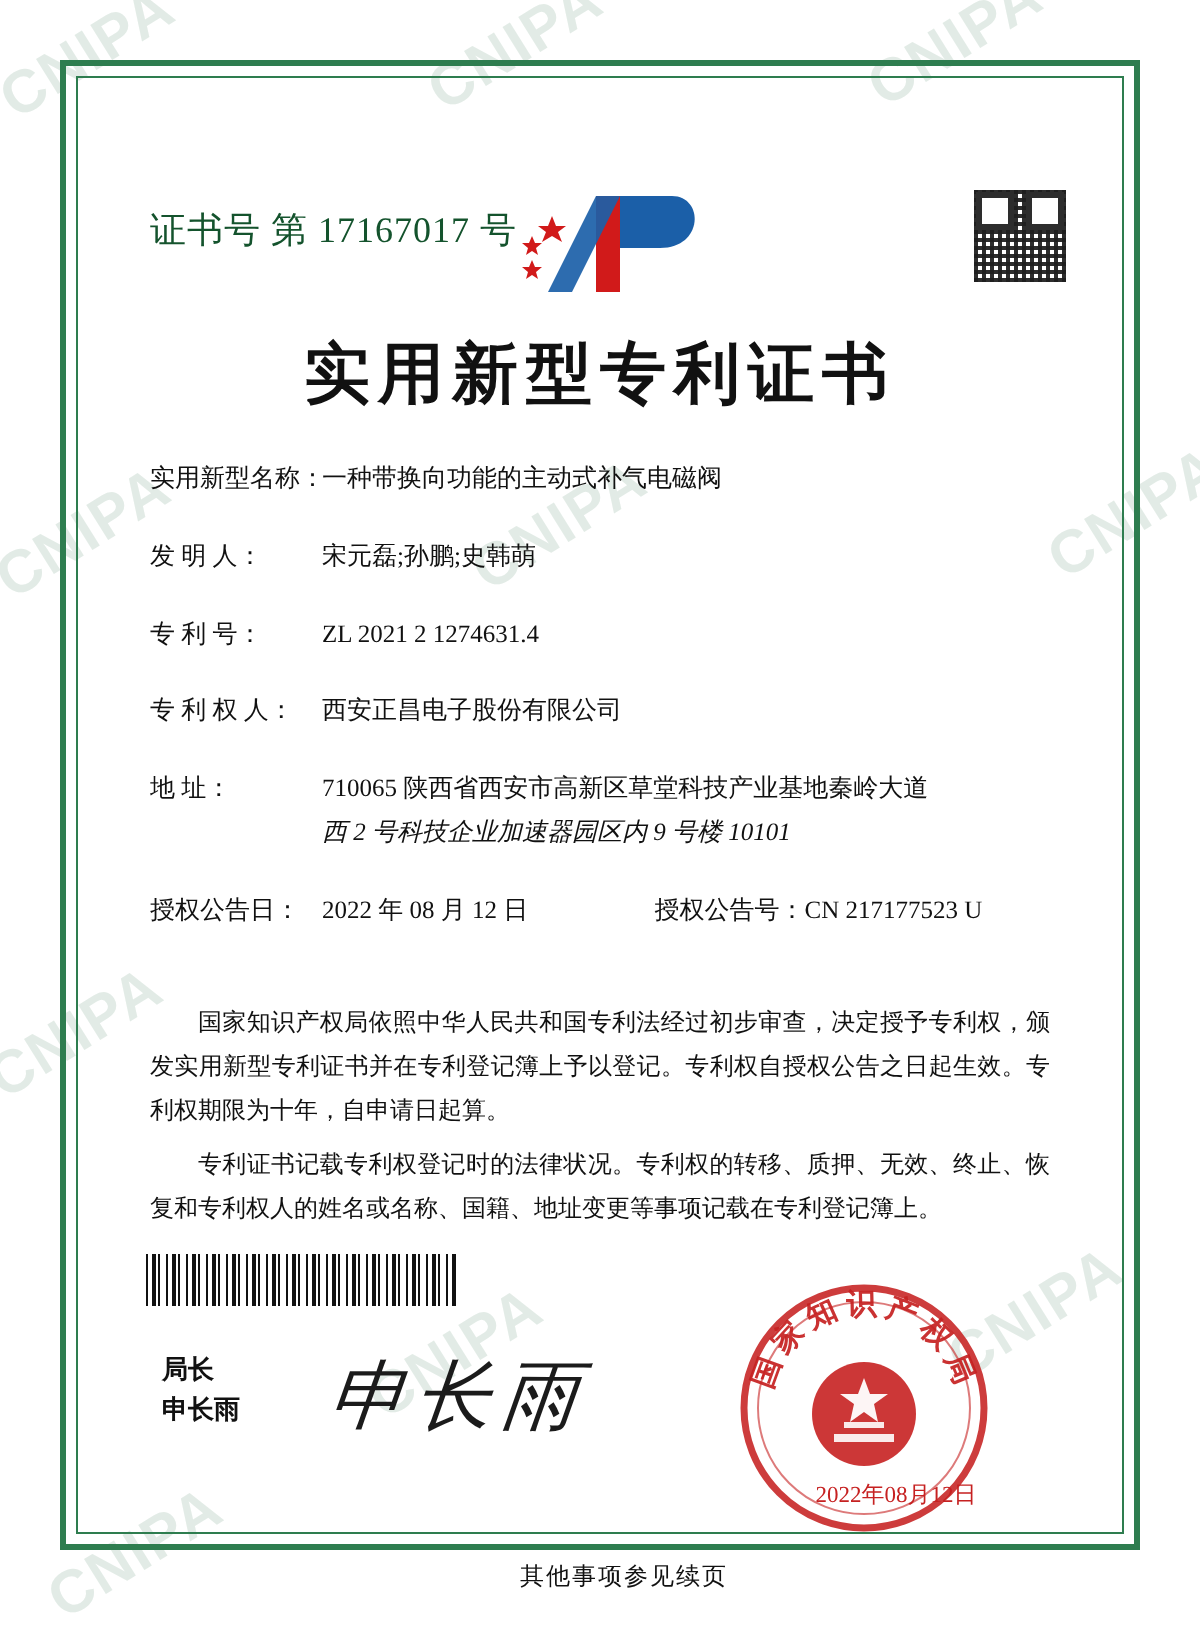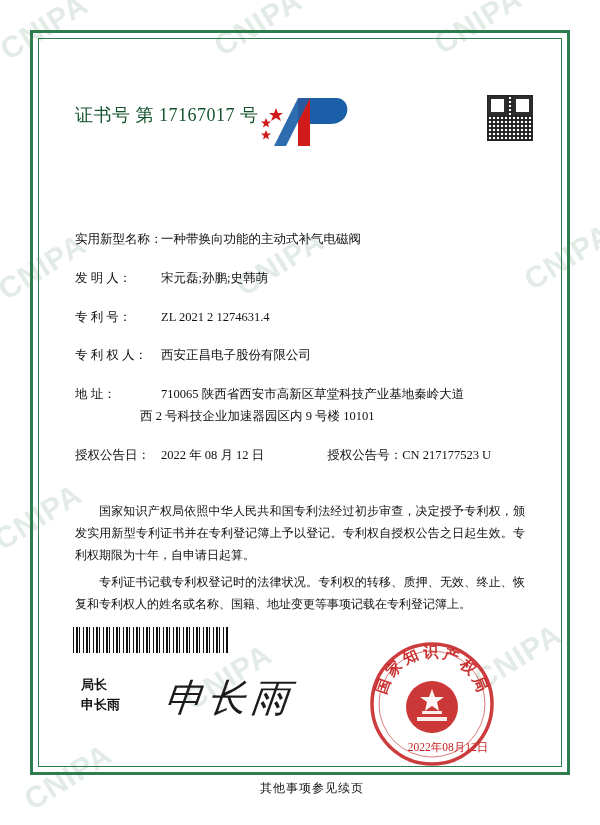--- a/index.html
+++ b/index.html
@@ -141,23 +141,24 @@
   }
   .field-value {
     display: inline;
   }
   .inline-second {
     display: inline-block;
     margin-left: 60px;
   }
   .addr-line2 {
     display: block;
-    margin-left: 65px;
+    margin-left: 86px;
     margin-top: 3px;
     white-space: nowrap;
+    font-style: italic;
   }
 
   
   .paras {
     position: absolute;
     left: 30px;
     top: 455px;
     width: 450px;
     font-size: 12px;
     line-height: 1.85;
@@ -276,20 +277,21 @@
       <polygon points="36,18 38,23 43,23 39,26 41,31 36,28 31,31 33,26 29,23 34,23" fill="#d11a1a"></polygon>
       <polygon points="26,28 27.5,31.5 31,31.5 28,34 29,37.5 26,35.5 23,37.5 24,34 21,31.5 24.5,31.5" fill="#d11a1a"></polygon>
       <polygon points="26,40 27.5,43.5 31,43.5 28,46 29,49.5 26,47.5 23,49.5 24,46 21,43.5 24.5,43.5" fill="#d11a1a"></polygon>
 
       <path d="M58 8 L70 8 L70 56 L58 56 Z" fill="#d11a1a"></path>
       <path d="M70 8 L96 8 C112 8 112 34 90 34 L70 34 Z" fill="#1b5fa8"></path>
       <path d="M58 8 L70 8 L46 56 L34 56 Z" fill="#1b5fa8" opacity="0.92"></path>
     </svg>
   </div>
 
+  <div class="title">实用新型专利证书</div>
 
   <div class="fields">
 
     <div class="field-row">
       <span class="field-label">实用新型名称：</span><span class="field-value">一种带换向功能的主动式补气电磁阀</span>
     </div>
 
     <div class="field-row">
       <span class="field-label">发 明 人：</span><span class="field-value">宋元磊;孙鹏;史韩萌</span>
     </div>

